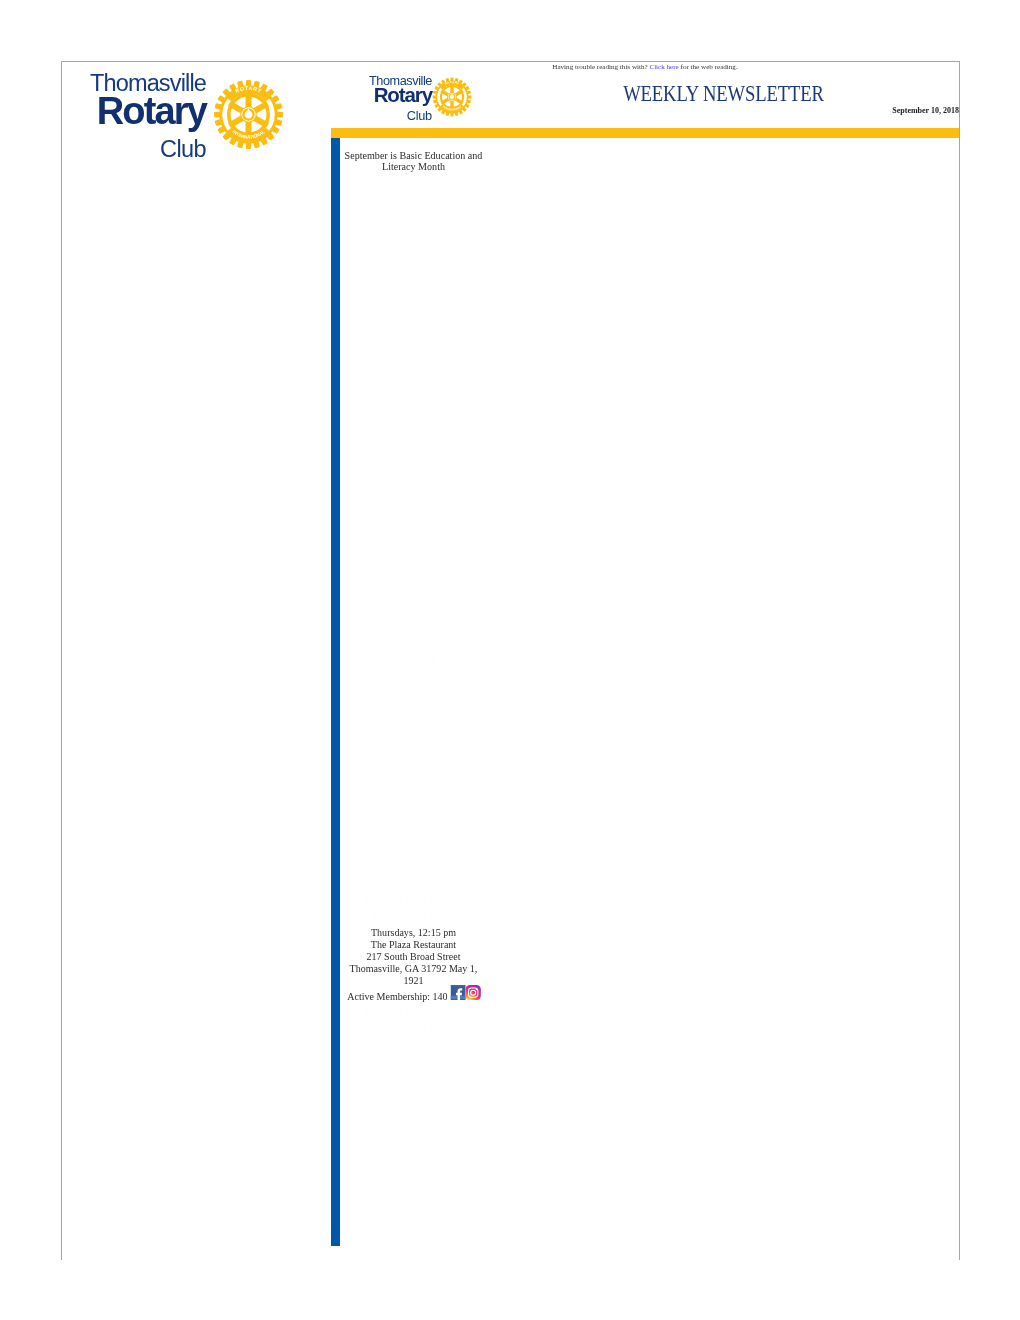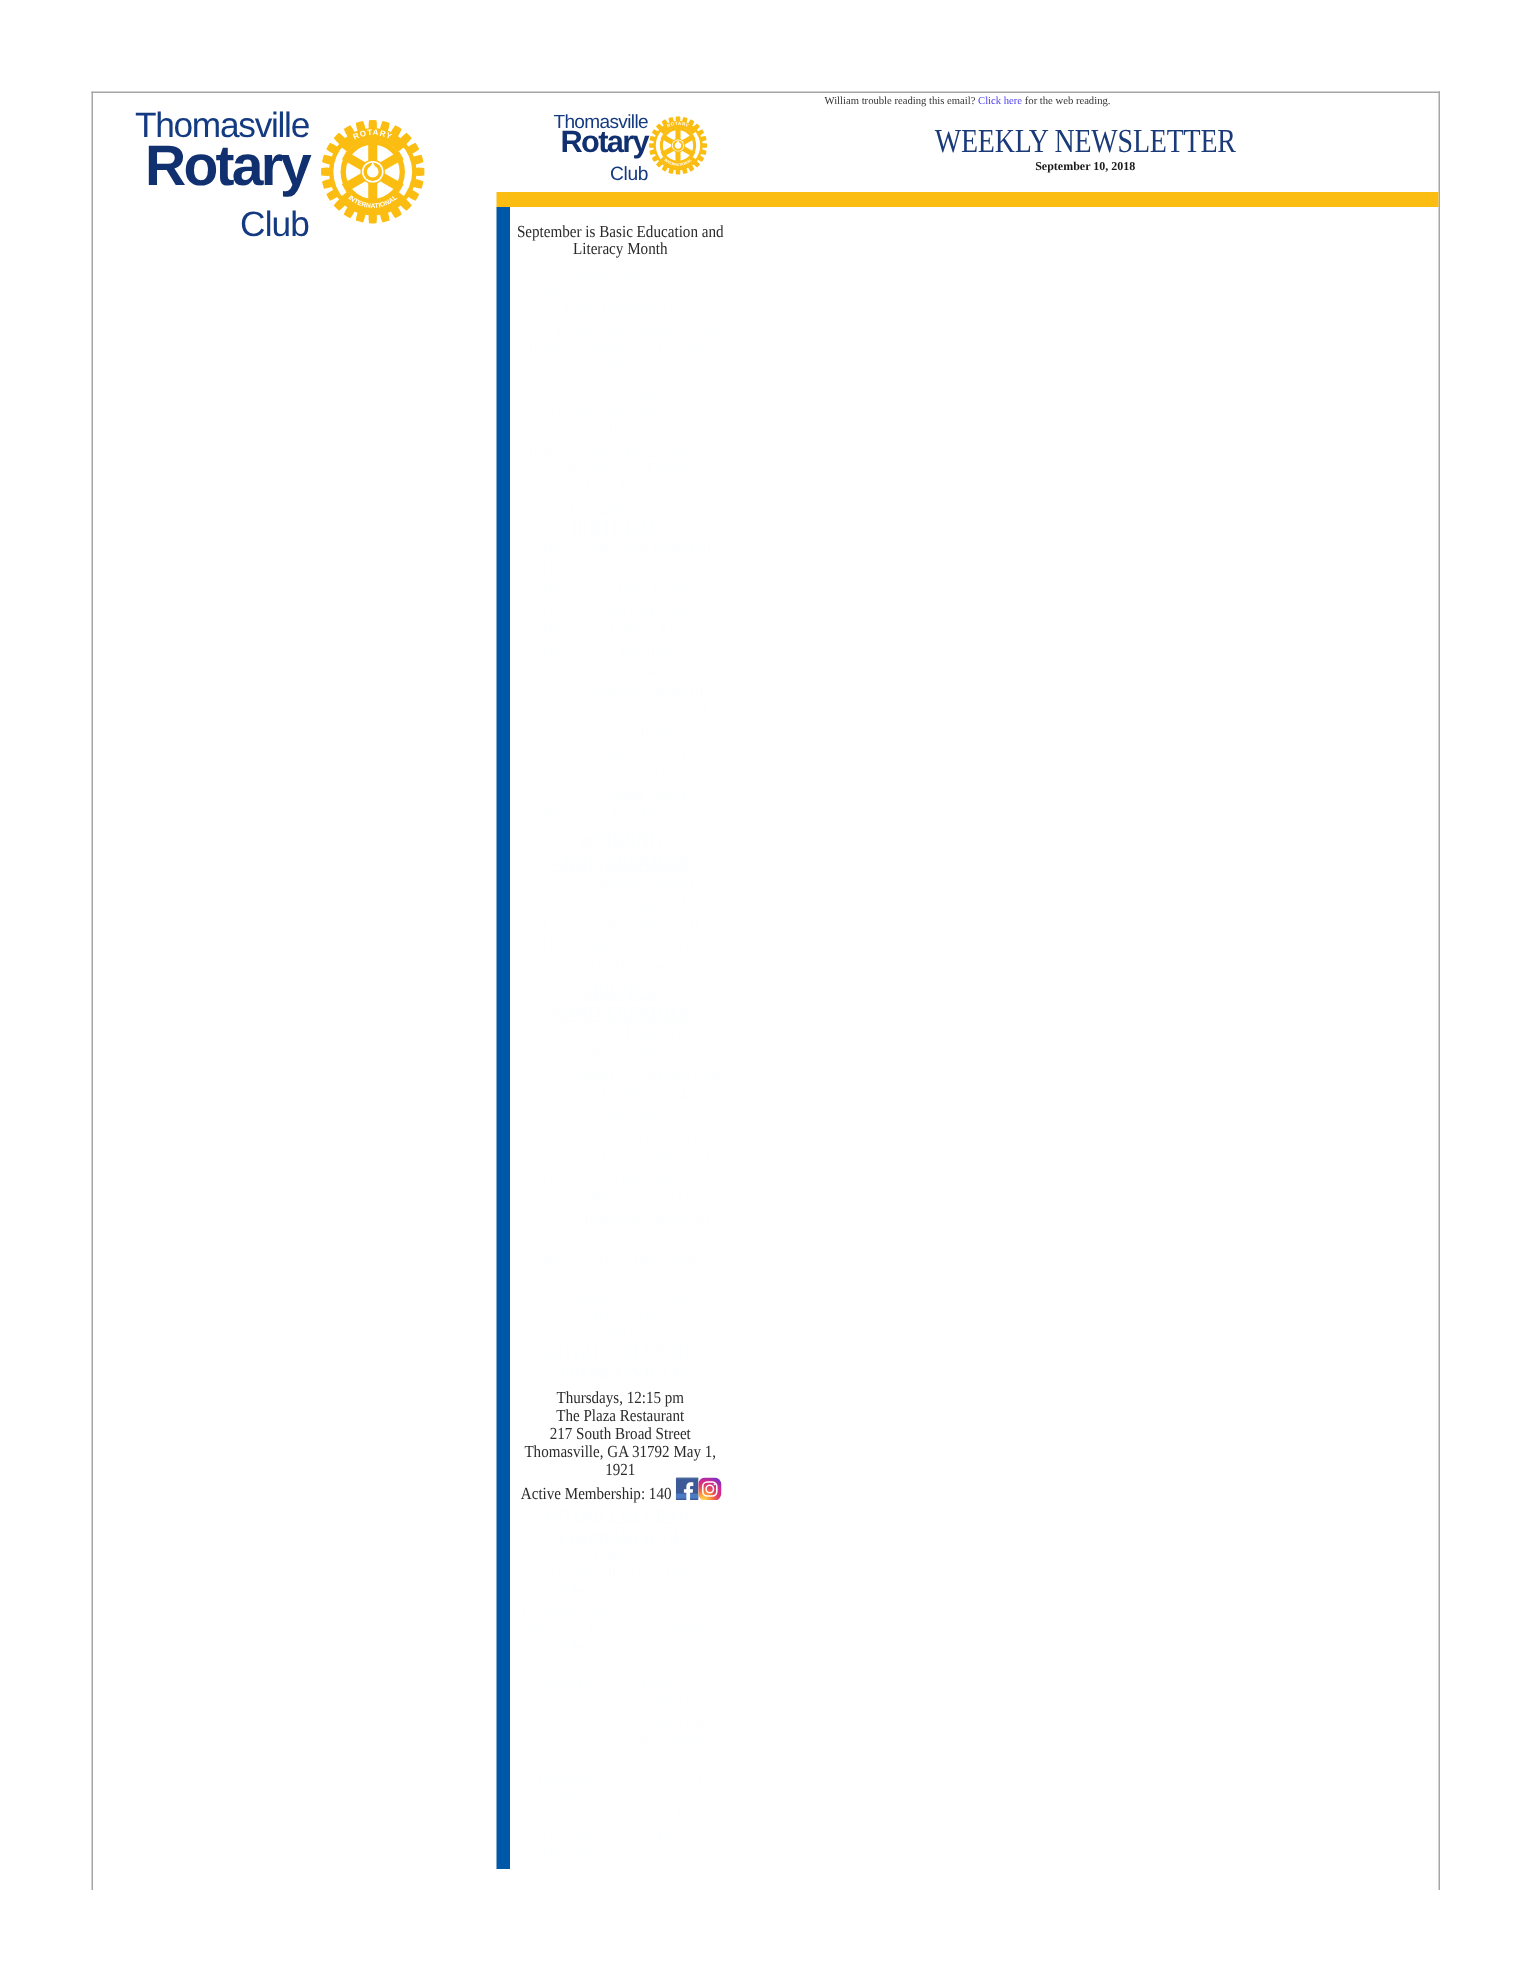--- a/index.html
+++ b/index.html
@@ -36,21 +36,21 @@
   .wt1{font-family:"Liberation Sans",sans-serif;font-weight:700;font-size:15px;letter-spacing:1.6px;}
   .wt2{font-family:"Liberation Sans",sans-serif;font-weight:700;font-size:12.5px;letter-spacing:0.1px;}
 
   
   .preheader{position:absolute;left:331px;top:61.5px;width:628px;text-align:center;
              font-size:7.1px;line-height:10px;color:#333;}
   .preheader a{color:#4b3cf0;text-decoration:none;}
   .nlTitle{position:absolute;left:488px;top:84px;width:471px;text-align:center;
            font-size:22.5px;line-height:20px;color:#1b3a78;letter-spacing:-0.15px;
            transform:scaleX(0.828);transform-origin:50% 0;}
-  .nlDate{position:absolute;left:488px;top:106px;width:471px;text-align:center;
+  .nlDate{position:absolute;left:488px;top:106px;width:471px;text-align:right;
           font-weight:700;font-size:8px;line-height:10px;color:#1a1a1a;}
 
   
   .yellowbar{position:absolute;left:331px;top:128px;width:628px;height:10px;background:#fbbd12;}
   .bluebar{position:absolute;left:331px;top:138px;width:9px;height:1108px;background:#0059a8;}
 
   
   .col{position:absolute;left:344px;top:138.8px;width:155.7px;text-align:center;
        transform:scaleX(0.8928);transform-origin:0 0;}
   .ghost{color:#fdfeff;}
@@ -133,21 +133,21 @@
     <div class="txt">
       <div class="l1">Thomasville</div>
       <div class="l2">Rotary</div>
       <div class="l3">Club</div>
     </div>
     <svg class="wheel" viewBox="0 0 200 200">
         <use href="#rotaryWheel"></use>
       </svg>
   </div>
 
-  <div class="preheader"><span>William trouble reading this email? </span><a href="#">Click here</a><span> for the web reading.</span></div>
+  <div class="preheader"><span>Having trouble reading this with? </span><a href="#">Click here</a><span> for the web reading.</span></div>
 
   <div class="nlTitle">WEEKLY NEWSLETTER</div>
   <div class="nlDate">September 10, 2018</div>
 
   <div class="yellowbar"></div>
   <div class="bluebar"></div>
 
   <div class="col" id="centerCol">
 
     <div class="blk s-cal">

